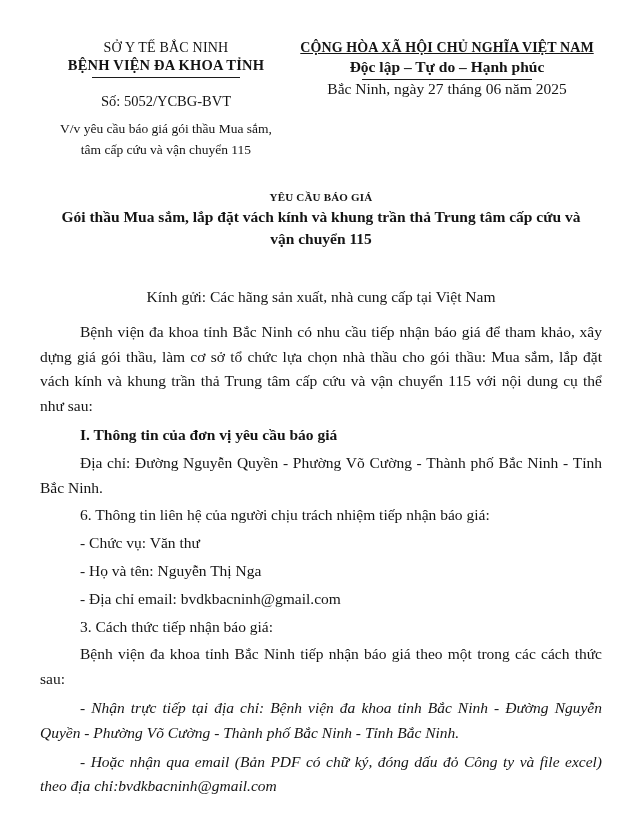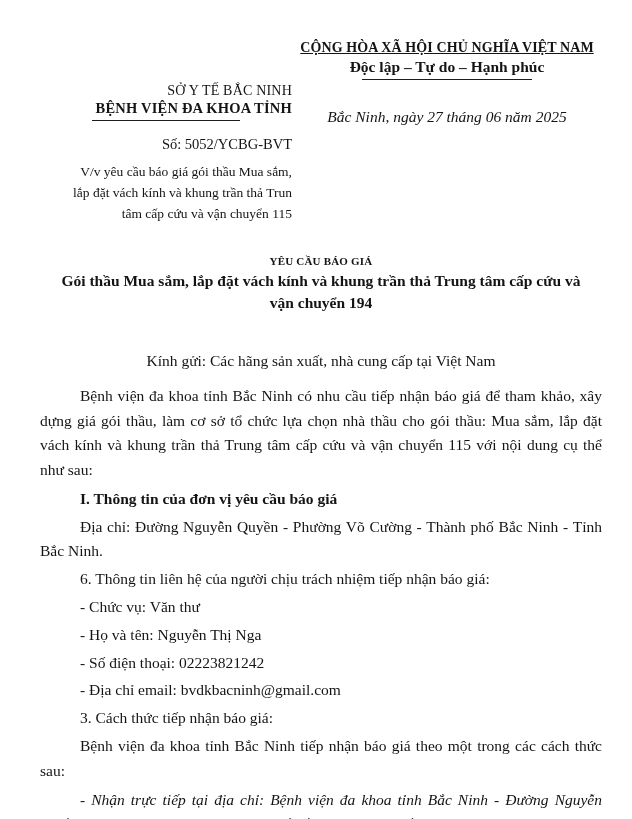--- a/index.html
+++ b/index.html
@@ -23,23 +23,22 @@
     background: #ffffff;
   }
 
   
   .header {
     display: flex;
     align-items: flex-start;
   }
   .header-left {
     width: 252px;
-    text-align: right;
+    text-align: center;
     flex-shrink: 0;
-    margin-top: 43px;
   }
   .header-right {
     flex: 1;
     text-align: center;
   }
   .org-parent {
     font-size: 14px;
     letter-spacing: 0.2px;
   }
   .org-name {
@@ -70,23 +69,21 @@
     font-weight: bold;
     letter-spacing: 0.1px;
     text-decoration: underline;
   }
   .national-motto-2 {
     font-size: 15.5px;
     font-weight: bold;
     margin-top: 2px;
   }
   .date-line {
-    font-style: italic;
     font-size: 15.5px;
-    margin-top: 28px;
   }
 
   
   .title-block {
     text-align: center;
     margin-top: 30px;
   }
   .doc-title {
     font-size: 11px;
     font-weight: bold;
@@ -131,47 +128,45 @@
 <div class="page">
 
   <div class="header">
     <div class="header-left">
       <div class="org-parent">SỞ Y TẾ BẮC NINH</div>
       <div class="org-name">BỆNH VIỆN ĐA KHOA TỈNH</div>
       <div class="rule rule-left"></div>
       <div class="doc-number">Số: 5052/YCBG-BVT</div>
       <div class="doc-subject">
         <span>V/v yêu cầu báo giá  gói thầu Mua sắm,</span>
-        <span>lắp đặt vách kính và khung trần thả Trun</span>
         <span>tâm cấp cứu và vận chuyển 115</span>
       </div>
     </div>
     <div class="header-right">
       <div class="national-motto-1">CỘNG HÒA XÃ HỘI CHỦ NGHĨA VIỆT NAM</div>
       <div class="national-motto-2">Độc lập – Tự do – Hạnh phúc</div>
       <div class="rule rule-right"></div>
       <div class="date-line">Bắc Ninh, ngày 27 tháng 06 năm 2025</div>
     </div>
   </div>
 
   <div class="title-block">
     <div class="doc-title">YÊU CẦU BÁO GIÁ</div>
-    <div class="doc-subtitle">Gói thầu Mua sắm, lắp đặt vách kính và khung trần thả Trung tâm cấp cứu và vận chuyển 194</div>
+    <div class="doc-subtitle">Gói thầu Mua sắm, lắp đặt vách kính và khung trần thả Trung tâm cấp cứu và vận chuyển 115</div>
   </div>
 
   <div class="salutation">Kính gửi: Các hãng sản xuất, nhà cung cấp tại Việt Nam</div>
 
   <div class="body-text">
     <p>Bệnh viện đa khoa tỉnh Bắc Ninh có nhu cầu tiếp nhận báo giá để tham khảo, xây dựng giá gói thầu, làm cơ sở tổ chức lựa chọn nhà thầu cho gói thầu: Mua sắm, lắp đặt vách kính và khung trần thả Trung tâm cấp cứu và vận chuyển 115 với nội dung cụ thể như sau:</p>
     <p class="heading-bold tight">I. Thông tin của đơn vị yêu cầu báo giá</p>
     <p class="tight">Địa chỉ: Đường Nguyễn Quyền - Phường Võ Cường - Thành phố Bắc Ninh - Tỉnh Bắc Ninh.</p>
     <p class="tight">6. Thông tin liên hệ của người chịu trách nhiệm tiếp nhận báo giá:</p>
     <p class="tight">- Chức vụ: Văn thư</p>
     <p class="tight">- Họ và tên: Nguyễn Thị Nga</p>
-    <p class="tight">- Số điện thoại: 02223821242</p>
     <p class="tight">- Địa chỉ email: bvdkbacninh@gmail.com</p>
     <p class="tight">3. Cách thức tiếp nhận báo giá:</p>
     <p>Bệnh viện đa khoa tỉnh Bắc Ninh tiếp nhận báo giá theo một trong các cách thức sau:</p>
     <p class="italic">- Nhận trực tiếp tại địa chỉ: Bệnh viện đa khoa tỉnh Bắc Ninh - Đường Nguyễn Quyền - Phường Võ Cường - Thành phố Bắc Ninh - Tỉnh Bắc Ninh.</p>
     <p class="italic">- Hoặc nhận qua email (Bản PDF có chữ ký, đóng dấu đỏ Công ty và file excel) theo địa chỉ:bvdkbacninh@gmail.com</p>
 
   </div>
 
 </div>
 

